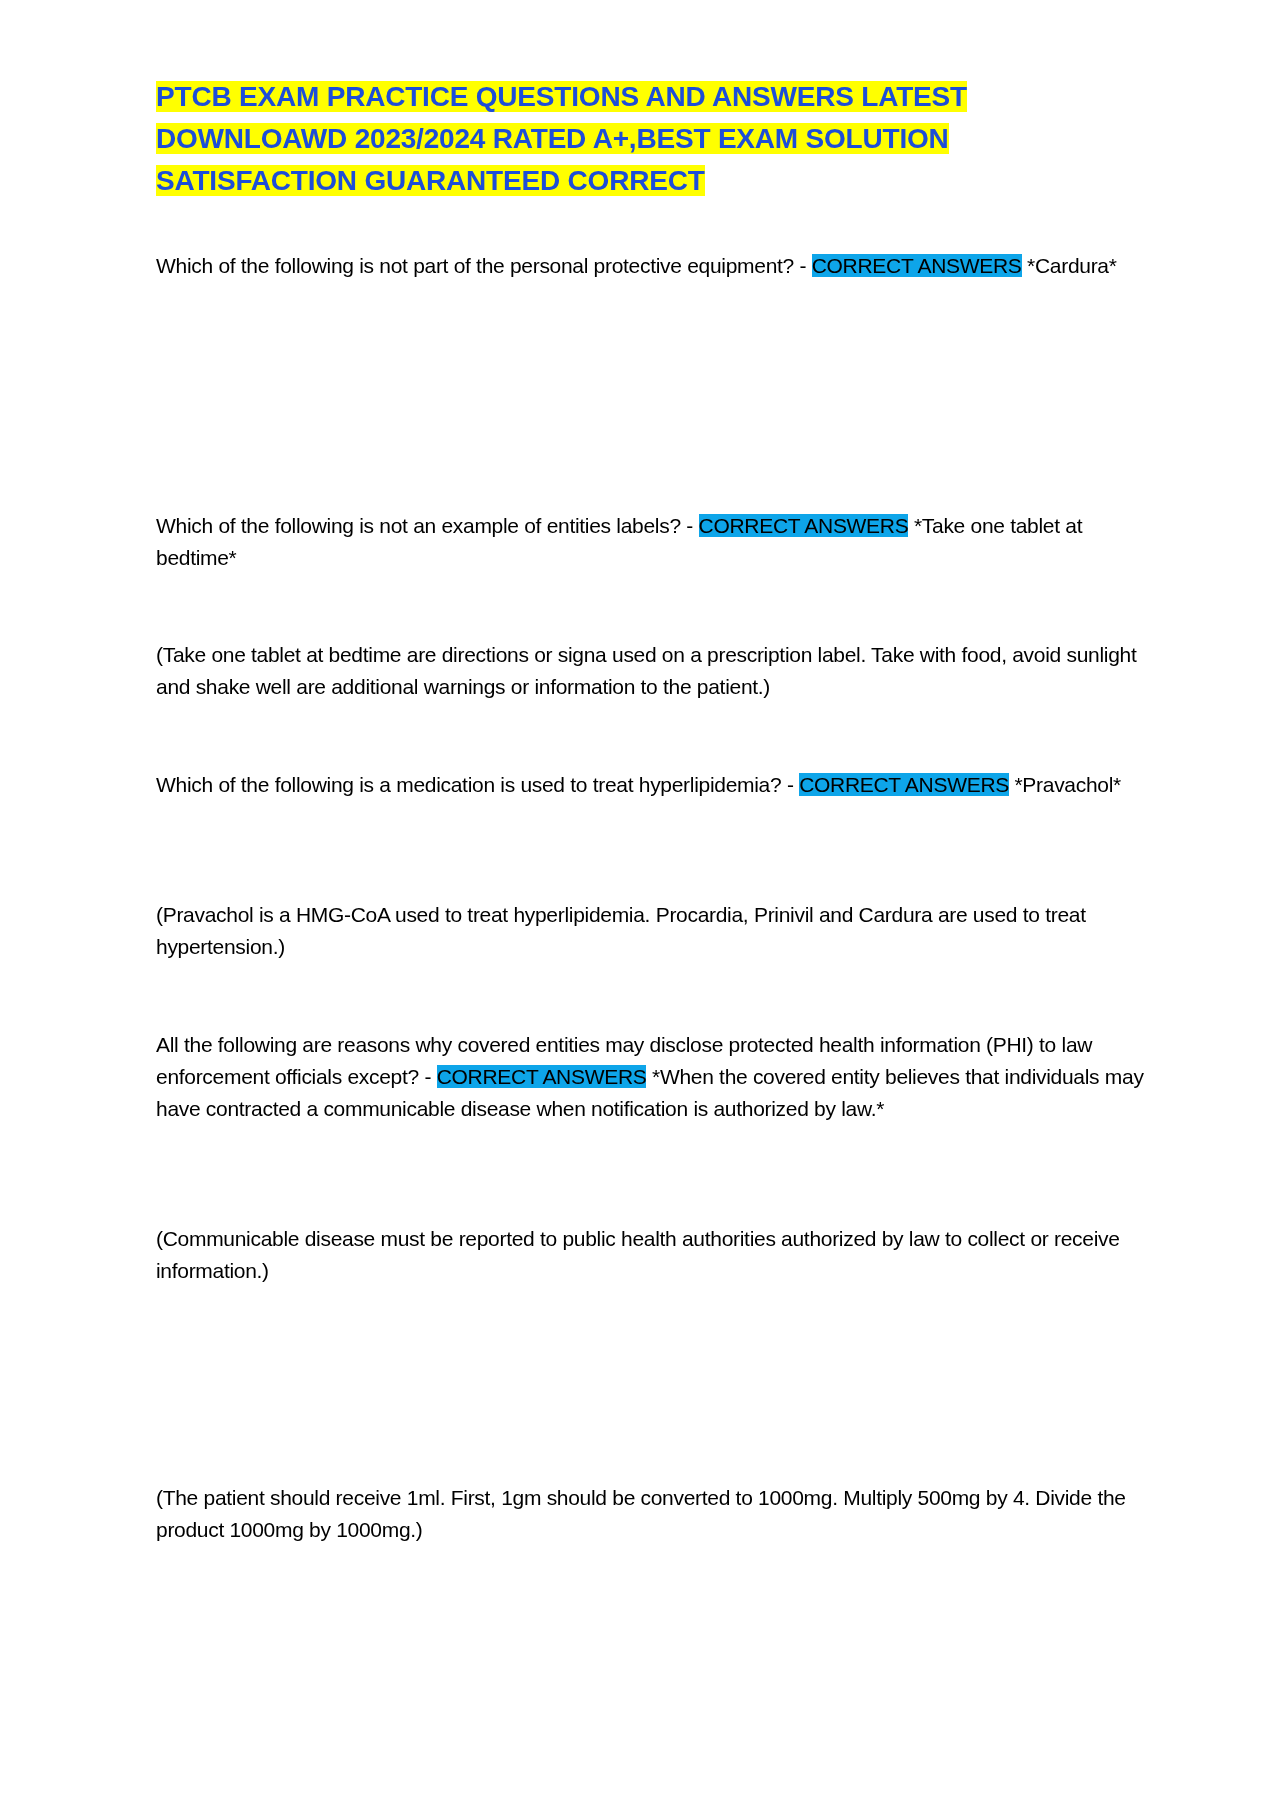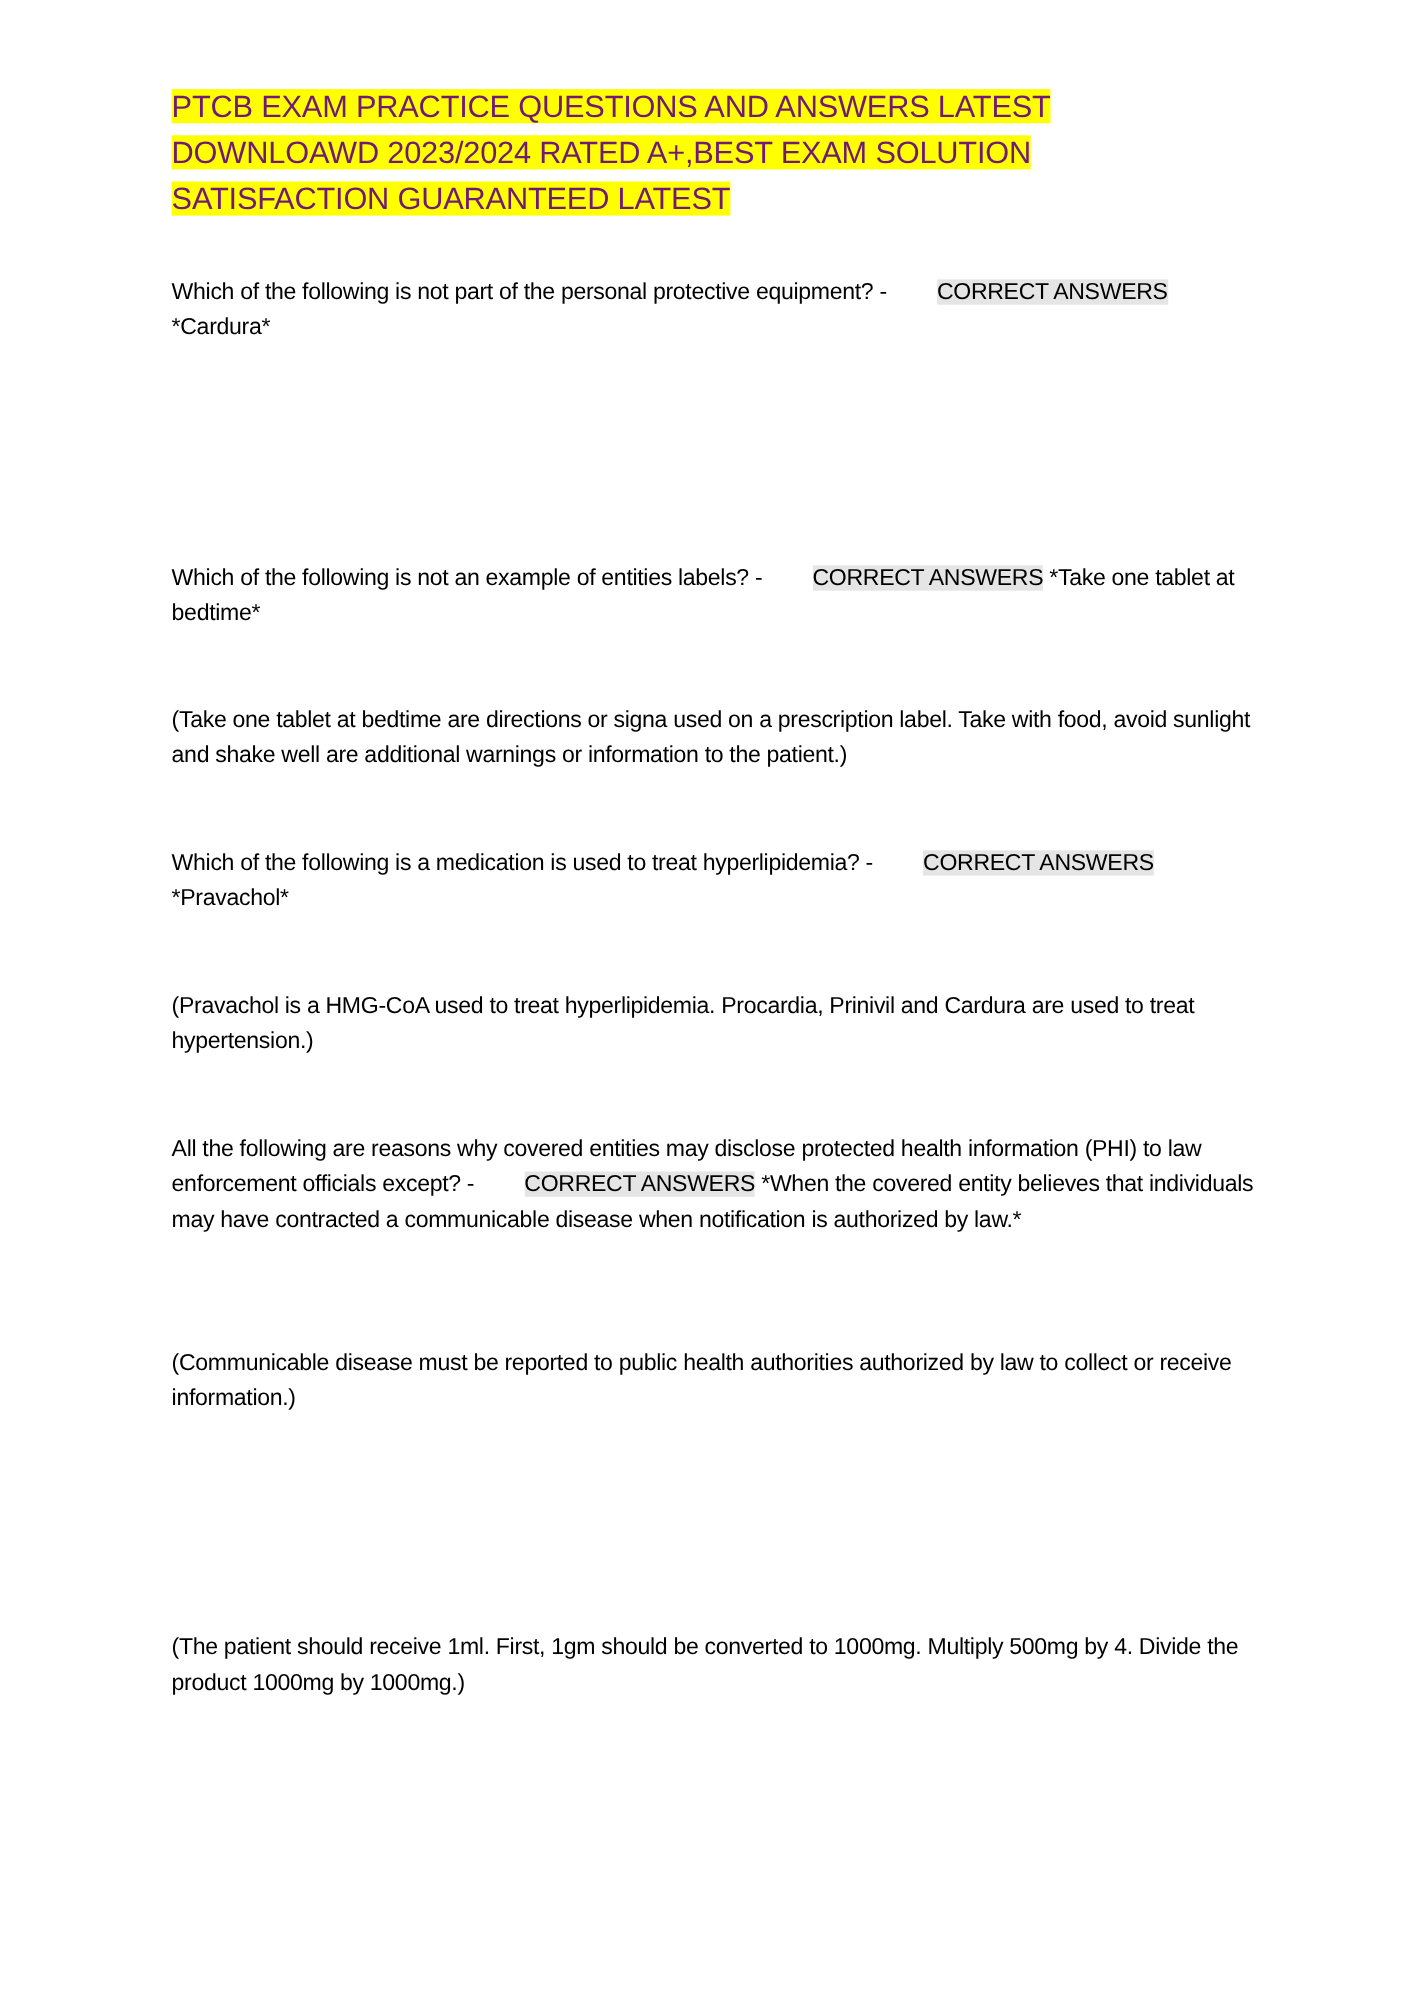--- a/index.html
+++ b/index.html
@@ -17,50 +17,49 @@
     }
     .page {
       position: absolute;
       left: 156px;
       top: 76px;
       width: 990px;
     }
     .title {
       margin: 0;
       font-size: 28px;
-      font-weight: normal;
+      font-weight: bold;
       line-height: 42px;
-      color: #701a75;
+      color: #1d4ed8;
       letter-spacing: -0.2px;
     }
     .title .hl {
       background: #ffff00;
       box-decoration-break: clone;
       -webkit-box-decoration-break: clone;
     }
     .block {
       position: absolute;
       left: 0;
       width: 990px;
       font-size: 21px;
       line-height: 32px;
       letter-spacing: -0.3px;
       margin: 0;
     }
     .hl-answer {
-      background: #e5e5e5;
-      margin-left: 40px;
+      background: #0ea5e9;
     }
   </style>
 </head>
 <body>
 
 <div class="page">
 
-  <h1 class="title"><span class="hl">PTCB EXAM PRACTICE QUESTIONS AND ANSWERS LATEST</span><br><span class="hl">DOWNLOAWD 2023/2024 RATED A+,BEST EXAM SOLUTION</span><br><span class="hl">SATISFACTION GUARANTEED LATEST</span></h1>
+  <h1 class="title"><span class="hl">PTCB EXAM PRACTICE QUESTIONS AND ANSWERS LATEST</span><br><span class="hl">DOWNLOAWD 2023/2024 RATED A+,BEST EXAM SOLUTION</span><br><span class="hl">SATISFACTION GUARANTEED CORRECT</span></h1>
 
   <p class="block" style="top:174px"><span>Which of the following is not part of the personal protective equipment? - </span> <span class="hl-answer">CORRECT ANSWERS</span> <span> *Cardura*</span></p>
 
   <p class="block" style="top:434px"><span>Which of the following is not an example of entities labels? - </span> <span class="hl-answer">CORRECT ANSWERS</span> <span> *Take one tablet at bedtime*</span></p>
   <p class="block" style="top:693px"><span>Which of the following is a medication is used to treat hyperlipidemia? - </span> <span class="hl-answer">CORRECT ANSWERS</span> <span> *Pravachol*</span></p>
 
   <p class="block" style="top:563px">(Take one tablet at bedtime are directions or signa used on a prescription label. Take with food, avoid sunlight and shake well are additional warnings or information to the patient.)</p>
   <p class="block" style="top:953px"><span>All the following are reasons why covered entities may disclose protected health information (PHI) to law enforcement officials except? - </span> <span class="hl-answer">CORRECT ANSWERS</span> <span> *When the covered entity believes that individuals may have contracted a communicable disease when notification is authorized by law.*</span></p>
 
   <p class="block" style="top:823px">(Pravachol is a HMG-CoA used to treat hyperlipidemia. Procardia, Prinivil and Cardura are used to treat hypertension.)</p>

